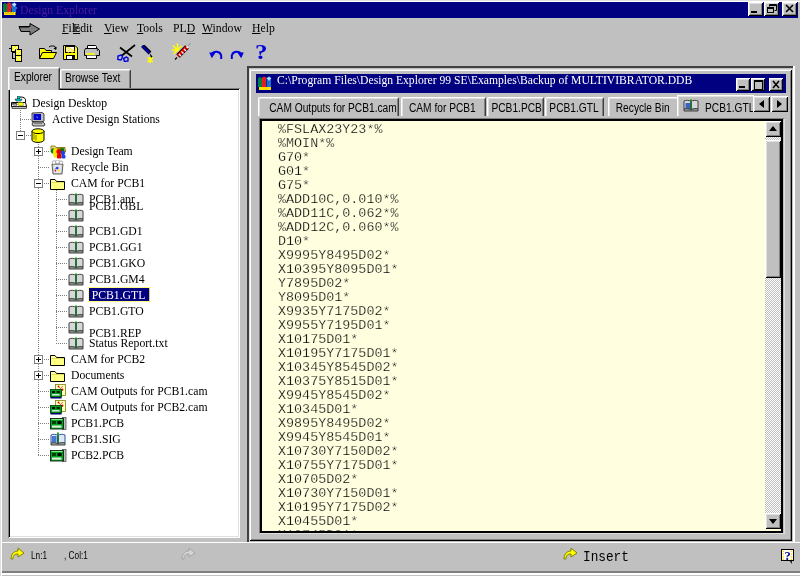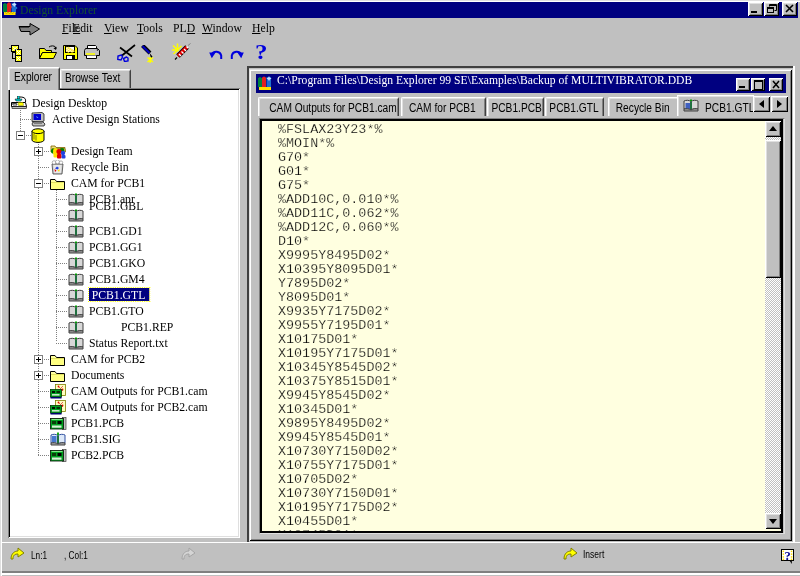--- a/index.html
+++ b/index.html
@@ -33,21 +33,21 @@
  <circle cx="2" cy="2.5" r="1.5" fill="#008040"></circle>
  <rect x="4" y="1.5" width="4" height="9.5" fill="#e02020"></rect>
  <circle cx="6" cy="1.8" r="1.5" fill="#e02020"></circle>
  <circle cx="9.2" cy="5" r="1.4" fill="#e02020"></circle>
  <rect x="8.6" y="1" width="4.4" height="10" fill="#2070d0"></rect>
  <circle cx="13" cy="6" r="1.3" fill="#2070d0"></circle>
  <rect x="1" y="10" width="11.5" height="3" fill="#ffe000"></rect>
  <path d="M2 10 l1.5 2 1.5-2 1.5 2 1.5-2 1.5 2 1.5-2" stroke="#c0a000" fill="none" stroke-width="0.7"></path>
  <path d="M11.2 0 L12 1.8 L13.8 2.6 L12 3.4 L11.2 5.2 L10.4 3.4 L8.6 2.6 L10.4 1.8 Z" fill="#c8e0ff"></path>
 </svg></div>
-<div class="abs serif" style="left:20px;top:2px;height:26px;line-height:15px;color:#14532d;font-size:13px;"><span class="sx9">Design Explorer</span></div>
+<div class="abs serif" style="left:20px;top:2px;height:26px;line-height:15px;color:#4c1d95;font-size:13px;"><span class="sx9">Design Explorer</span></div>
 
 <div class="abs btn" style="left:748px;top:2px;width:15px;height:14px;">
     <div class="abs" style="left:3px;top:9px;width:6px;height:2px;background:#000;"></div>
   </div>
 <div class="abs btn" style="left:764px;top:2px;width:15px;height:14px;">
   <svg class="abs" style="left:3px;top:2px;" width="10" height="10">
    <path d="M2.5 2.5 L2.5 0.5 L9.5 0.5 L9.5 6.5 L7.5 6.5" fill="none" stroke="#000"></path>
    <path d="M2.5 1.5 L9.5 1.5" stroke="#000"></path>
    <rect x="0.5" y="3.5" width="6" height="5" fill="#c0c0c0" stroke="#000"></rect>
    <path d="M0.5 4.5 L6.5 4.5" stroke="#000"></path>
@@ -276,21 +276,21 @@
         <path d="M1 10 C3 9.5 6 9.5 8 11 C10 9.5 13 9.5 15 10 L15 12 L1 12 Z" fill="#a0a0a0" stroke="#404040"></path>
       </svg></div>
     <div class="trow" style="left:81px;top:215px;"><span class="sx9">PCB1.GTO</span></div>
     <div class="doth" style="left:48px;top:239px;width:12px;"></div>
     <div class="abs" style="left:60px;top:232px;"><svg width="17" height="13">
         <path d="M1 2 C3 1 6 1 8 2.5 C10 1 13 1 15 2 L15 10 C13 9.5 10 9.5 8 11 C6 9.5 3 9.5 1 10 Z" fill="#d8d8d8" stroke="#404040"></path>
         <path d="M8 2.5 L8 11" stroke="#207040" stroke-width="2"></path>
         <path d="M8 0.5 L8 2" stroke="#00a000" stroke-width="2"></path>
         <path d="M1 10 C3 9.5 6 9.5 8 11 C10 9.5 13 9.5 15 10 L15 12 L1 12 Z" fill="#a0a0a0" stroke="#404040"></path>
       </svg></div>
-    <div class="trow" style="left:81px;top:231px;margin-left:32px;"><span class="sx9">PCB1.REP</span></div>
+    <div class="trow" style="left:81px;top:237px;"><span class="sx9">PCB1.REP</span></div>
     <div class="doth" style="left:48px;top:255px;width:12px;"></div>
     <div class="abs" style="left:60px;top:248px;"><svg width="17" height="13">
         <path d="M1 2 C3 1 6 1 8 2.5 C10 1 13 1 15 2 L15 10 C13 9.5 10 9.5 8 11 C6 9.5 3 9.5 1 10 Z" fill="#d8d8d8" stroke="#404040"></path>
         <path d="M8 2.5 L8 11" stroke="#207040" stroke-width="2"></path>
         <path d="M8 0.5 L8 2" stroke="#00a000" stroke-width="2"></path>
         <path d="M1 10 C3 9.5 6 9.5 8 11 C10 9.5 13 9.5 15 10 L15 12 L1 12 Z" fill="#a0a0a0" stroke="#404040"></path>
       </svg></div>
     <div class="trow" style="left:81px;top:247px;"><span class="sx9">Status Report.txt</span></div>
     <div class="doth" style="left:30px;top:271px;width:12px;"></div>
     <div class="eb plus" style="left:26px;top:267px;"></div>
@@ -485,21 +485,21 @@
 <div class="abs" style="left:181px;top:547px;opacity:0.7;">
 <svg width="16" height="14">
       <path d="M1 12 C1 6 5 4 8 4 L8 1 L14 6 L8 10 L8 7 C5 7 3 8 3 12 Z" fill="#dfdfdf" stroke="#989898" stroke-width="1"></path>
     </svg>
 </div>
 <div class="abs" style="left:563px;top:547px;">
 <svg width="16" height="14">
       <path d="M1 12 C1 6 5 4 8 4 L8 1 L14 6 L8 10 L8 7 C5 7 3 8 3 12 Z" fill="#ffff00" stroke="#808000" stroke-width="1"></path>
     </svg>
 </div>
-<div class="abs sans" style="left:583px;top:549px;font-size:10px;"><span class="sx">Insert</span></div>
+<div class="abs sans" style="left:583px;top:549px;font-size:15px;font-family:Liberation Mono, monospace;"><span class="sx">Insert</span></div>
 <div class="abs" style="left:781px;top:549px;width:13px;height:15px;">
 <svg width="13" height="15">
  <rect x="0.5" y="0.5" width="12" height="11" fill="#fff" stroke="#000"></rect>
  <g fill="#ffe000">
         <rect x="1.6" y="1.6" width="1.5" height="1.5"></rect>
         <rect x="1.6" y="4.4" width="1.5" height="1.5"></rect>
         <rect x="1.6" y="7.2" width="1.5" height="1.5"></rect>
         <rect x="1.6" y="9.6" width="1.5" height="1.5"></rect>
         <rect x="9.8" y="1.6" width="1.5" height="1.5"></rect>
         <rect x="9.8" y="4.4" width="1.5" height="1.5"></rect>

